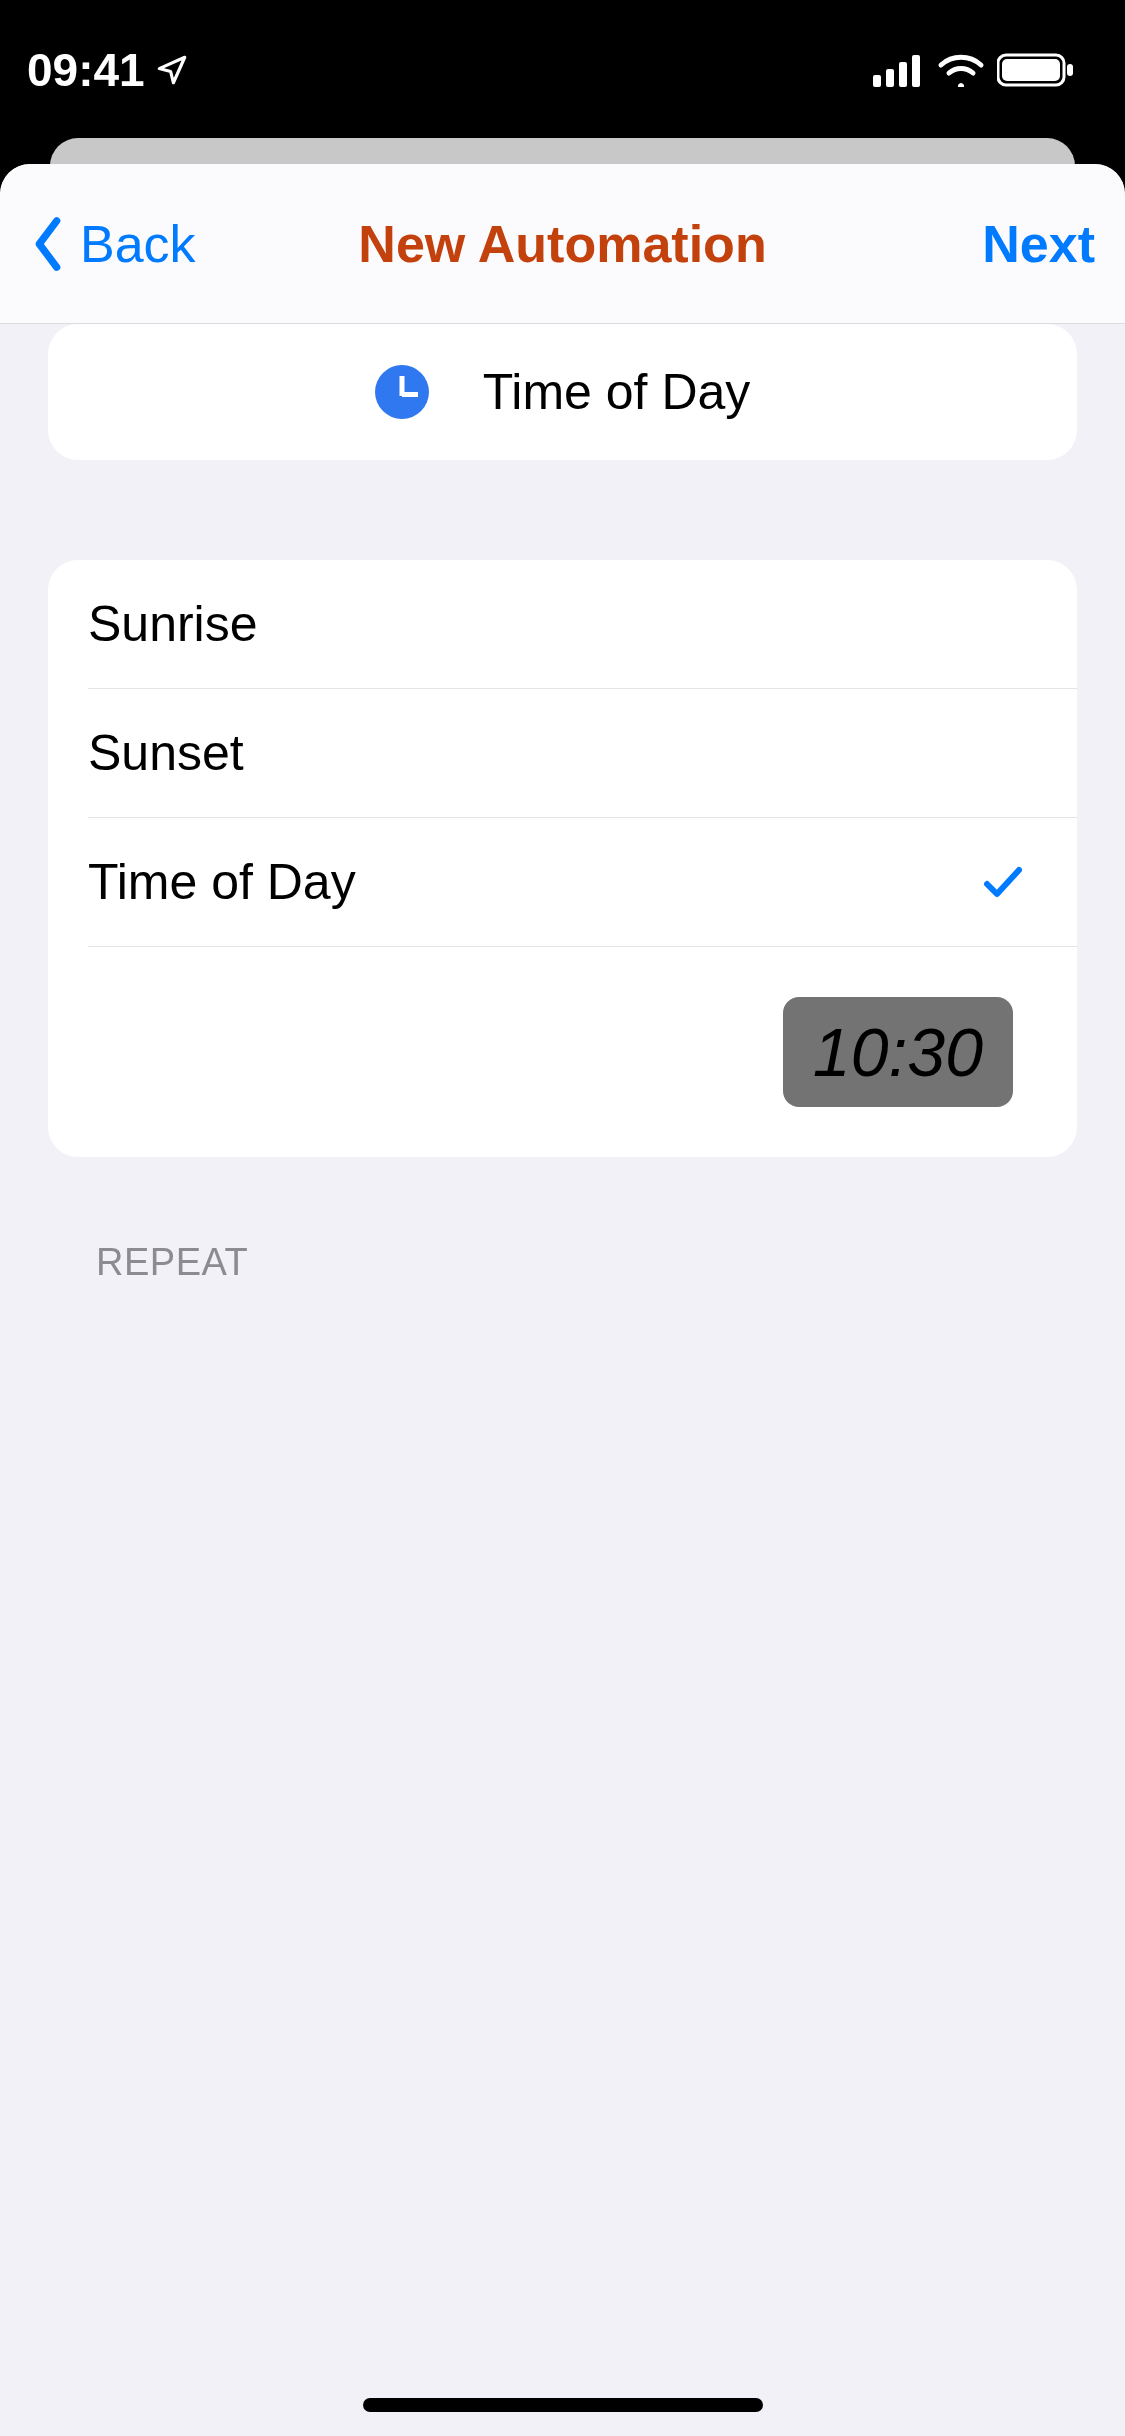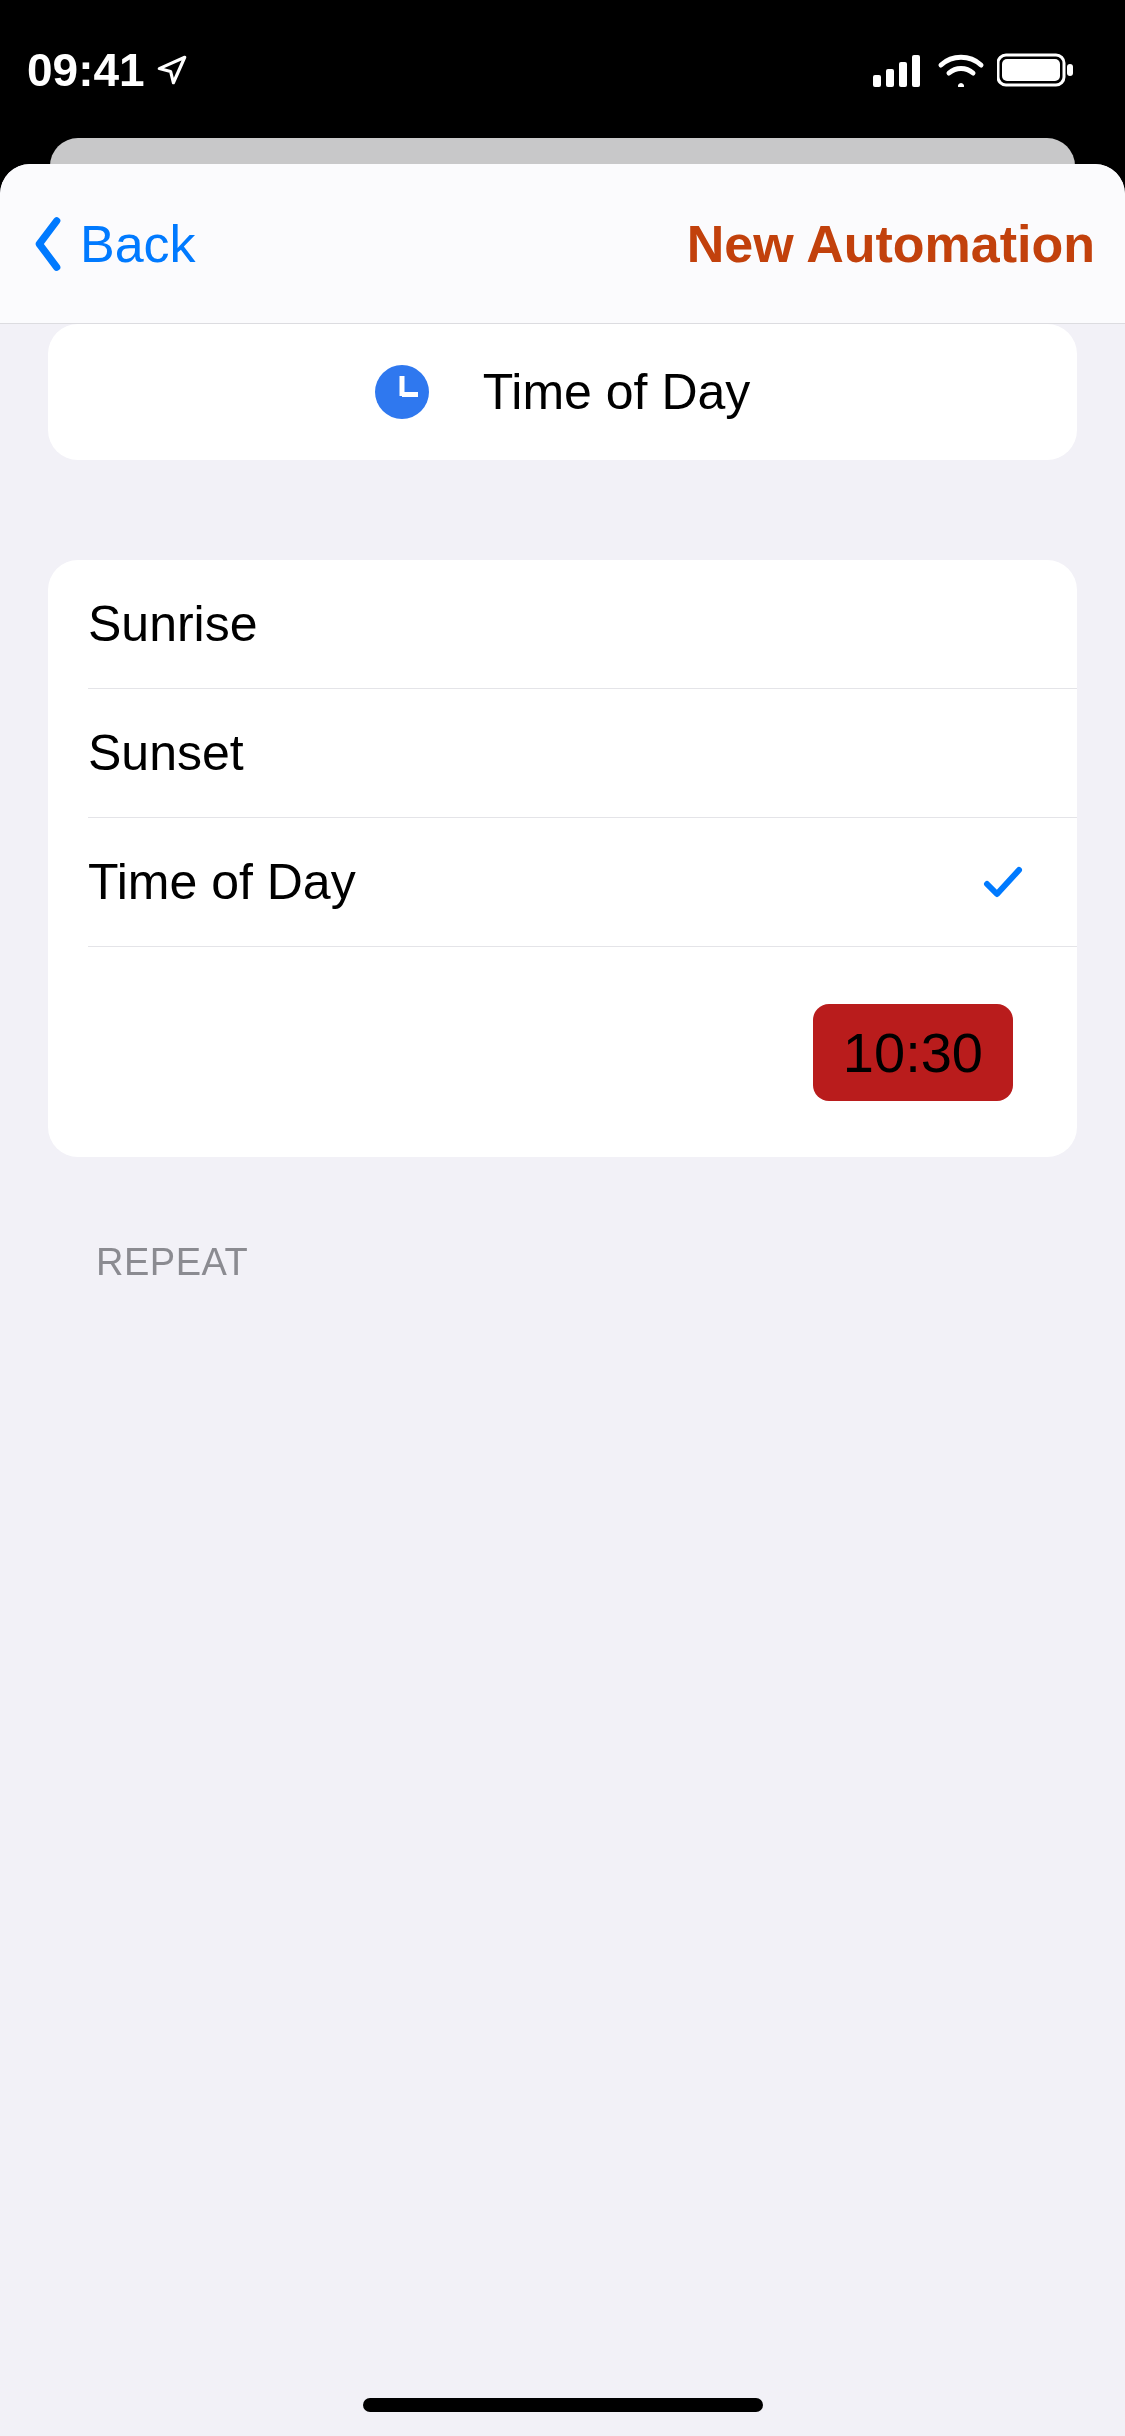--- a/index.html
+++ b/index.html
@@ -162,25 +162,26 @@
     color: #007aff;
   }
   .time-row {
     height: 210px;
     display: flex;
     align-items: center;
     justify-content: flex-end;
     padding-right: 64px;
   }
   .time-chip {
-    background: #b91c1c;
+    background: #737373;
     border-radius: 16px;
     padding: 16px 30px;
-    font-size: 56px;
-    color: #000;
+    font-size: 68px;
+    color: #000;
+    font-style: italic;
   }
   .group-header {
     font-size: 38px;
     color: #8b8b91;
     letter-spacing: 0.5px;
     margin: 84px 0 18px 48px;
   }
   .repeat-card { }
   .home-indicator {
     position: absolute;
@@ -230,20 +231,23 @@
   <div class="nav-bar">
     <div class="nav-left">
       <div class="back-btn">
         <svg width="36" height="58" viewBox="0 0 24 40">
           <polyline points="18,4 6,20 18,36" fill="none" stroke="#007aff" stroke-width="5" stroke-linecap="round" stroke-linejoin="round"></polyline>
         </svg>
         <span>Back</span>
       </div>
     </div>
     <div class="nav-title">New Automation</div>
+    <div class="nav-right">
+      <div class="next-btn">Next</div>
+    </div>
   </div>
 
   <div class="content">
 
     <div class="card trigger-card">
       <div class="clock-icon"></div>
       <div class="trigger-label">Time of Day</div>
     </div>
 
     <div class="card options-card">

